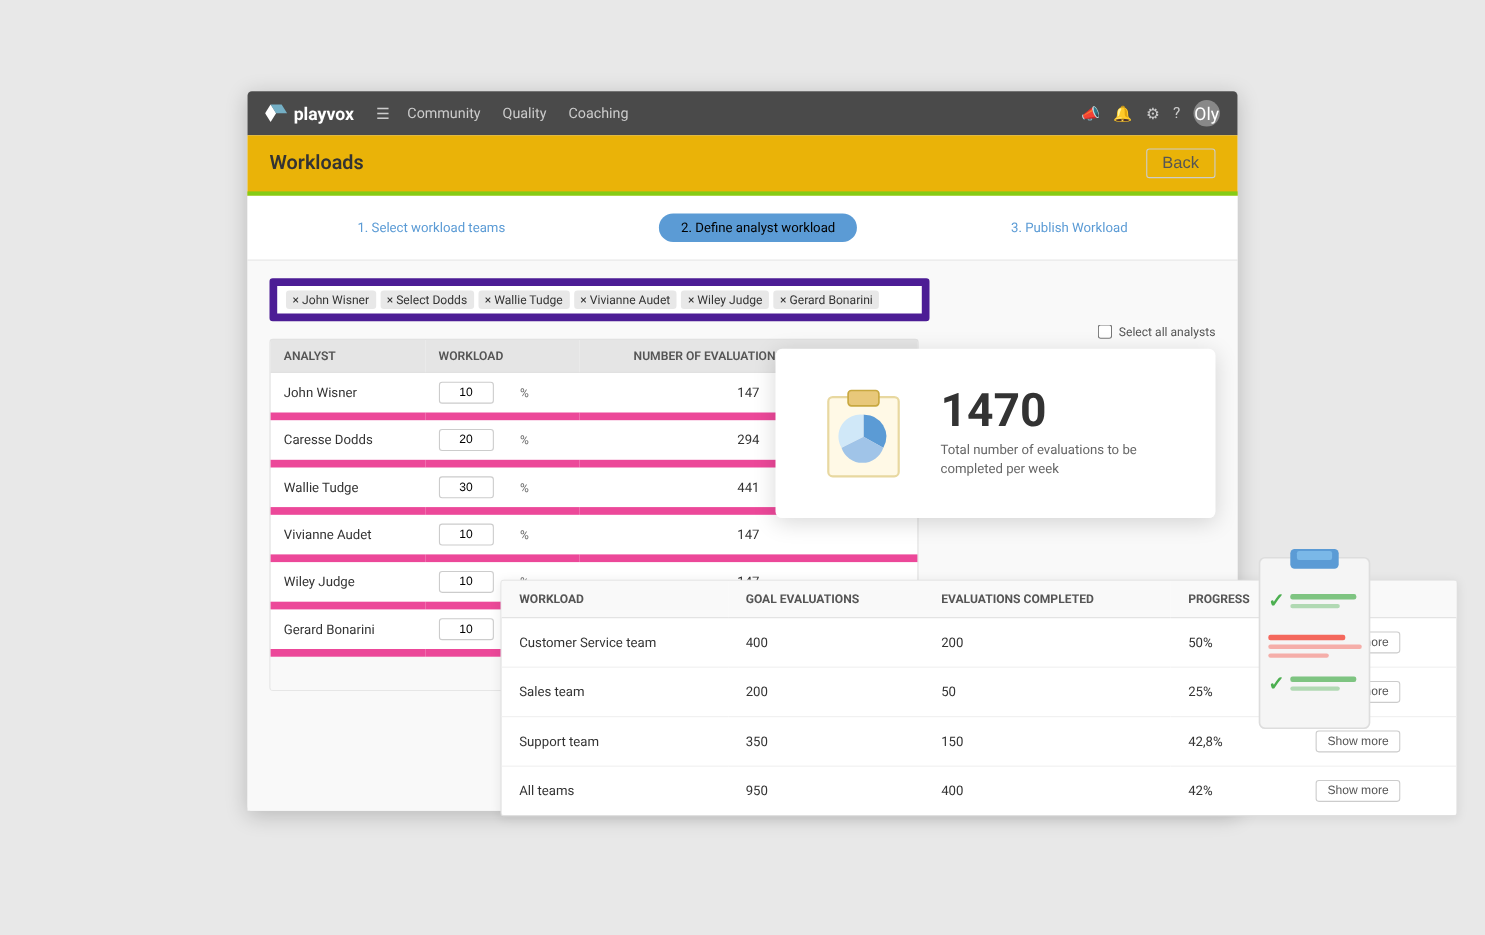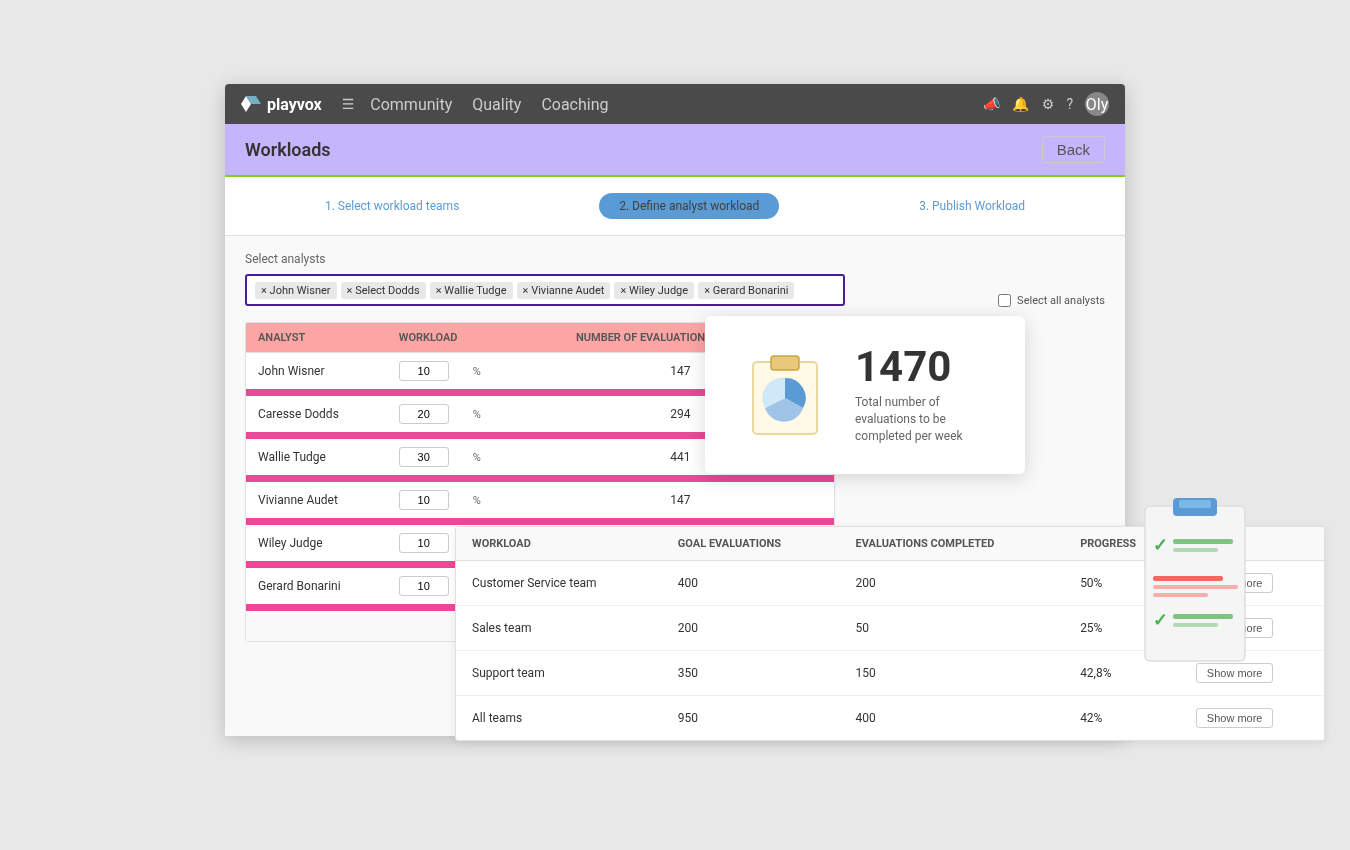--- a/index.html
+++ b/index.html
@@ -46,21 +46,21 @@
       margin-right: 16px;
       cursor: pointer;
     }
     .nav-links {
       display: flex;
       gap: 20px;
       flex: 1;
     }
     .nav-link {
       color: #ccc;
-      font-size: 16px;
+      font-size: 13px;
       cursor: pointer;
       text-decoration: none;
     }
     .nav-icons {
       display: flex;
       gap: 12px;
       align-items: center;
     }
     .nav-icon {
       color: #ccc;
@@ -74,26 +74,26 @@
       background: #888;
       display: flex;
       align-items: center;
       justify-content: center;
       color: white;
       font-size: 16px;
       cursor: pointer;
     }
     
     .page-header {
-      background: #c4b5fd;
+      background: #eab308;
       padding: 12px 20px;
       display: flex;
       align-items: center;
       justify-content: space-between;
-      border-bottom: 2px solid #84cc16;
+      border-bottom: 4px solid #84cc16;
     }
     .page-title {
       font-size: 18px;
       font-weight: 600;
       color: #333;
     }
     .back-btn {
       background: none;
       border: 1px solid #ccc;
       padding: 4px 14px;
@@ -112,42 +112,42 @@
     }
     .step {
       font-size: 12px;
       color: #5b9bd5;
       cursor: pointer;
       padding: 6px 20px;
       border-radius: 20px;
     }
     .step.active {
       background: #5b9bd5;
-      color: #404040;
+      color: #000000;
     }
     
     .main-content {
       padding: 16px 20px;
       background: #f9f9f9;
       min-height: 500px;
       position: relative;
     }
     .select-analysts-label {
       font-size: 12px;
       color: #666;
       margin-bottom: 8px;
     }
     
     .tags-input {
       display: flex;
       flex-wrap: wrap;
       gap: 4px;
       align-items: center;
       background: white;
-      border: 2px solid #4c1d95;
+      border: 7px solid #4c1d95;
       border-radius: 3px;
       padding: 4px 8px;
       margin-bottom: 16px;
       min-height: 32px;
       width: 600px;
     }
     .tag {
       background: #e8e8e8;
       border-radius: 3px;
       padding: 2px 6px;
@@ -173,21 +173,21 @@
       border: 1px solid #e0e0e0;
       border-radius: 3px;
       width: 590px;
     }
     .analysts-table table {
       width: 100%;
       border-collapse: collapse;
       font-size: 12px;
     }
     .analysts-table th {
-      background: #fca5a5;
+      background: #e5e5e5;
       padding: 8px 12px;
       text-align: left;
       font-size: 11px;
       font-weight: 600;
       color: #555;
       border-bottom: 1px solid #e0e0e0;
       text-transform: uppercase;
     }
     .analysts-table td {
       padding: 8px 12px;
@@ -216,21 +216,21 @@
       top: 80px;
       left: 480px;
       background: white;
       border-radius: 6px;
       box-shadow: 0 4px 20px rgba(0,0,0,0.15);
       padding: 30px 40px;
       display: flex;
       align-items: center;
       gap: 30px;
       z-index: 10;
-      width: 320px;
+      width: 400px;
     }
     .popup-number {
       font-size: 42px;
       font-weight: 700;
       color: #333;
       line-height: 1;
     }
     .popup-desc {
       font-size: 12px;
       color: #666;
@@ -318,21 +318,20 @@
     <button class="back-btn">Back</button>
   </div>
 
   <div class="steps">
     <div class="step">1. Select workload teams</div>
     <div class="step active">2. Define analyst workload</div>
     <div class="step">3. Publish Workload</div>
   </div>
 
   <div class="main-content">
-    <p class="select-analysts-label">Select analysts</p>
 
     <div class="tags-input">
       <span class="tag">× John Wisner</span>
       <span class="tag">× Select Dodds</span>
       <span class="tag">× Wallie Tudge</span>
       <span class="tag">× Vivianne Audet</span>
       <span class="tag">× Wiley Judge</span>
       <span class="tag">× Gerard Bonarini</span>
     </div>
 

